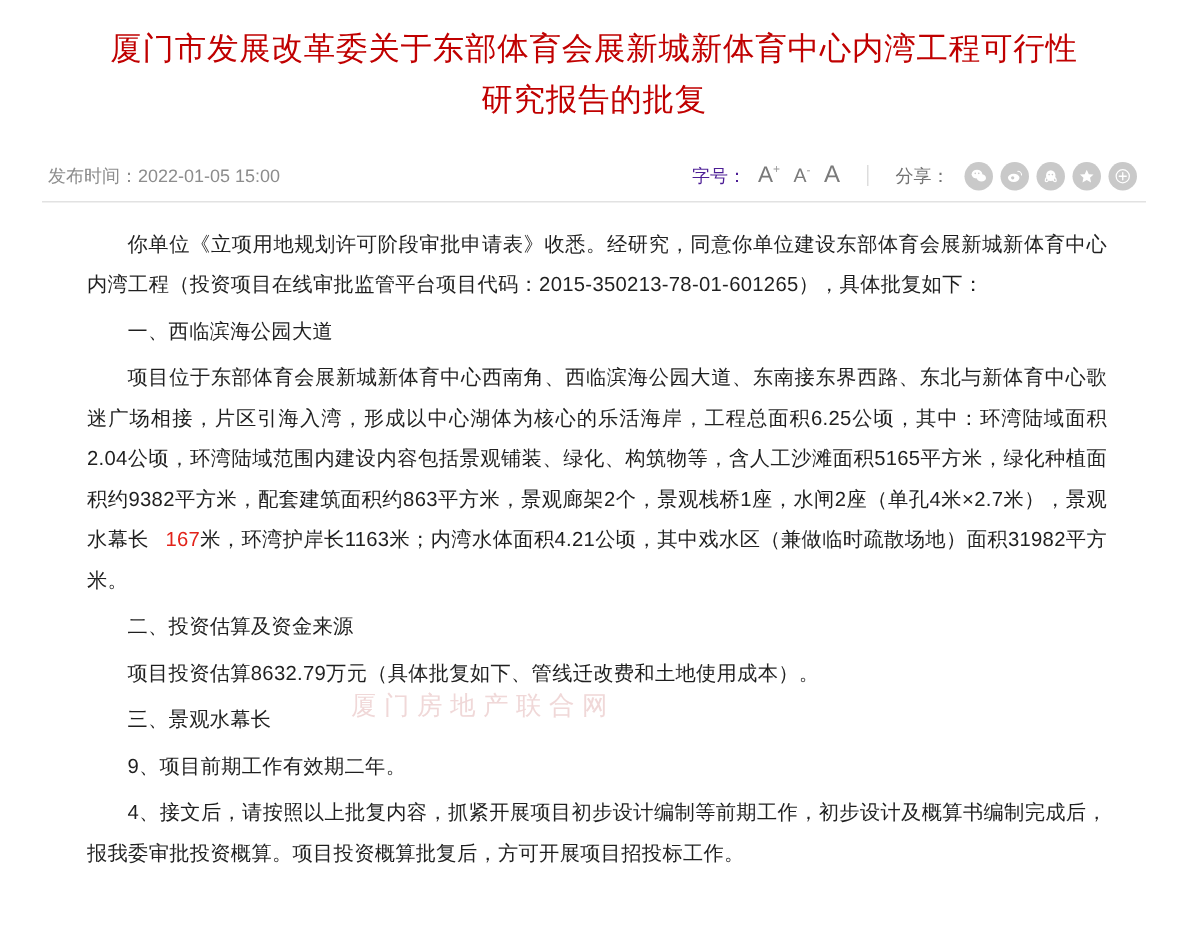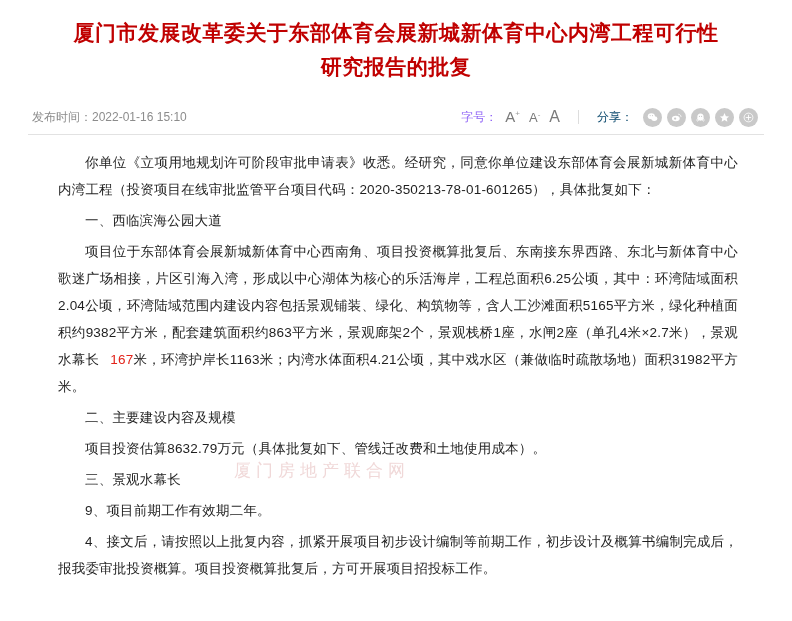--- a/index.html
+++ b/index.html
@@ -18,21 +18,21 @@
     width: 792px;
     height: 621px;
     position: relative;
     box-sizing: border-box;
     padding: 0 24px;
   }
   .title {
     text-align: center;
     color: #c00000;
     font-size: 21px;
-    font-weight: bold;
+    font-weight: normal;
     line-height: 34px;
     letter-spacing: 0.5px;
     padding: 16px 40px 10px 40px;
     box-sizing: border-box;
   }
   .meta-bar {
     position: relative;
     height: 34px;
     margin: 6px 4px 0 4px;
     border-bottom: 1px solid #e2e2e2;
@@ -52,41 +52,41 @@
     align-items: center;
     gap: 8px;
     padding-right: 6px;
   }
   .fontsize-group {
     display: flex;
     align-items: baseline;
     gap: 9px;
     color: #8c8c8c;
   }
-  .fs-label { font-size: 12px; color: #8b5cf6; }
+  .fs-label { font-size: 12px; color: #4c1d95; }
   .fs-a {
     color: #7a7a7a;
     cursor: pointer;
     position: relative;
   }
   .fs-big { font-size: 15px; }
   .fs-mid { font-size: 13px; }
   .fs-small { font-size: 16px; }
   .sup {
     font-size: 8px;
     vertical-align: super;
     color: #9a9a9a;
   }
   .divider {
     width: 1px;
     height: 14px;
     background: #dddddd;
     margin: 0 10px;
   }
-  .share-label { font-size: 12px; color: #0c4a6e; margin-right: 2px;}
+  .share-label { font-size: 12px; color: #737373; margin-right: 2px;}
   .share-icons {
     display: flex;
     gap: 5px;
     align-items: center;
   }
   .sicon {
     width: 19px;
     height: 19px;
     border-radius: 50%;
     display: inline-flex;
@@ -125,21 +125,21 @@
   }
 </style>
 </head>
 <body>
 
 <div class="page">
 
   <div class="title">厦门市发展改革委关于东部体育会展新城新体育中心内湾工程可行性研究报告的批复</div>
 
   <div class="meta-bar">
-    <div class="pubtime">发布时间：2022-01-16 15:10</div>
+    <div class="pubtime">发布时间：2022-01-05 15:00</div>
 
     <div class="tools">
       <span class="fs-label">字号：</span>
       <span class="fontsize-group">
         <span class="fs-a fs-big"><span>A</span><span class="sup">+</span></span>
         <span class="fs-a fs-mid"><span>A</span><span class="sup">-</span></span>
         <span class="fs-a fs-small">A</span>
       </span>
       <span class="divider"></span>
       <span class="share-label">分享：</span>
@@ -176,24 +176,24 @@
           <svg width="11" height="11" viewBox="0 0 16 16" aria-hidden="true">
               <circle cx="8" cy="8" r="6.4" fill="none" stroke="#fff" stroke-width="1.2"></circle>
               <path d="M8 4.6v6.8M4.6 8h6.8" stroke="#fff" stroke-width="1.3" stroke-linecap="round"></path>
             </svg>
         </span>
       </span>
     </div>
   </div>
 
   <div class="content">
-    <p class="indent">你单位《立项用地规划许可阶段审批申请表》收悉。经研究，同意你单位建设东部体育会展新城新体育中心内湾工程（投资项目在线审批监管平台项目代码：2020-350213-78-01-601265），具体批复如下：</p>
+    <p class="indent">你单位《立项用地规划许可阶段审批申请表》收悉。经研究，同意你单位建设东部体育会展新城新体育中心内湾工程（投资项目在线审批监管平台项目代码：2015-350213-78-01-601265），具体批复如下：</p>
     <p class="indent">一、西临滨海公园大道</p>
-    <p class="indent"><span>项目位于东部体育会展新城新体育中心西南角、项目投资概算批复后、东南接东界西路、东北与新体育中心歌迷广场相接，片区引海入湾，形成以中心湖体为核心的乐活海岸，工程总面积6.25公顷，其中：环湾陆域面积2.04公顷，环湾陆域范围内建设内容包括景观铺装、绿化、构筑物等，含人工沙滩面积5165平方米，绿化种植面积约9382平方米，配套建筑面积约863平方米，景观廊架2个，景观栈桥1座，水闸2座（单孔4米×2.7米），景观水幕长</span><span class="red">167</span><span>米，环湾护岸长1163米；内湾水体面积4.21公顷，其中戏水区（兼做临时疏散场地）面积31982平方米。</span></p>
-    <p class="indent">二、主要建设内容及规模</p>
+    <p class="indent"><span>项目位于东部体育会展新城新体育中心西南角、西临滨海公园大道、东南接东界西路、东北与新体育中心歌迷广场相接，片区引海入湾，形成以中心湖体为核心的乐活海岸，工程总面积6.25公顷，其中：环湾陆域面积2.04公顷，环湾陆域范围内建设内容包括景观铺装、绿化、构筑物等，含人工沙滩面积5165平方米，绿化种植面积约9382平方米，配套建筑面积约863平方米，景观廊架2个，景观栈桥1座，水闸2座（单孔4米×2.7米），景观水幕长</span><span class="red">167</span><span>米，环湾护岸长1163米；内湾水体面积4.21公顷，其中戏水区（兼做临时疏散场地）面积31982平方米。</span></p>
+    <p class="indent">二、投资估算及资金来源</p>
     <p class="indent">项目投资估算8632.79万元（具体批复如下、管线迁改费和土地使用成本）。</p>
     <p class="indent">三、景观水幕长</p>
     <p class="indent">9、项目前期工作有效期二年。</p>
     <p class="indent">4、接文后，请按照以上批复内容，抓紧开展项目初步设计编制等前期工作，初步设计及概算书编制完成后，报我委审批投资概算。项目投资概算批复后，方可开展项目招投标工作。</p>
 
     <div class="watermark">厦门房地产联合网</div>
   </div>
 
 </div>
 

